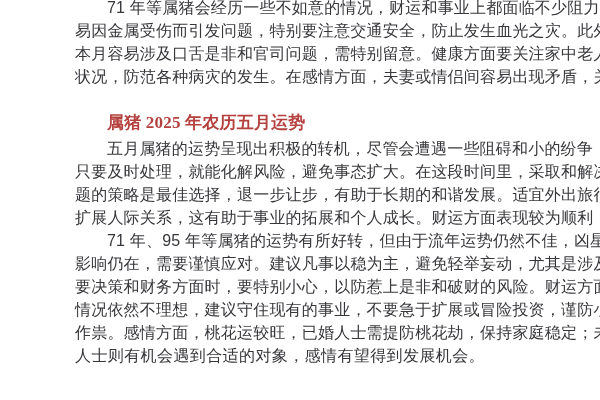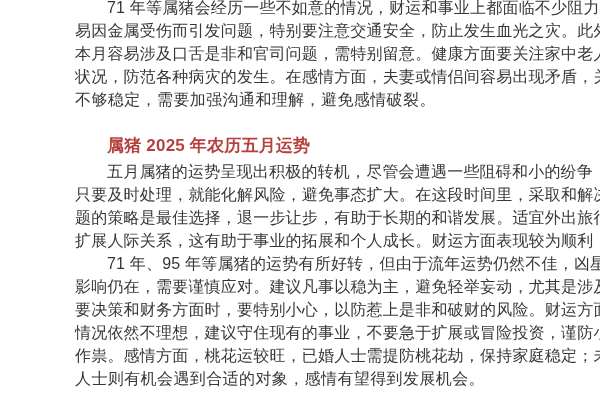--- a/index.html
+++ b/index.html
@@ -47,36 +47,36 @@
   .section-heading {
     height: 23px;
     line-height: 23px;
     margin-top: 23px;
     padding-left: 32px;
     color: #b5413f;
     font-weight: bold;
     font-size: 17px;
     letter-spacing: 0.2px;
     white-space: nowrap;
+    font-family: Liberation Serif, serif;
   }
   .para2 { margin-top: 3px; }
   .para3 { margin-top: 0; }
 </style>
 </head>
 <body>
 
 <div class="page">
   <div class="article">
 
     <div class="para para1">
       <div class="line first">71 年等属猪会经历一些不如意的情况，财运和事业上都面临不少阻力，容</div>
       <div class="line">易因金属受伤而引发问题，特别要注意交通安全，防止发生血光之灾。此外，</div>
       <div class="line">本月容易涉及口舌是非和官司问题，需特别留意。健康方面要关注家中老人的</div>
       <div class="line">状况，防范各种病灾的发生。在感情方面，夫妻或情侣间容易出现矛盾，关系</div>
-      <div class="line last">不够稳定，需要加强沟通和理解，避免感情破裂。</div>
     </div>
 
     <div class="section-heading">属猪 2025 年农历五月运势</div>
 
     <div class="para para2">
       <div class="line first">五月属猪的运势呈现出积极的转机，尽管会遭遇一些阻碍和小的纷争，但</div>
       <div class="line">只要及时处理，就能化解风险，避免事态扩大。在这段时间里，采取和解决问</div>
       <div class="line">题的策略是最佳选择，退一步让步，有助于长期的和谐发展。适宜外出旅行和</div>
       <div class="line">扩展人际关系，这有助于事业的拓展和个人成长。财运方面表现较为顺利，无</div>
     </div>

